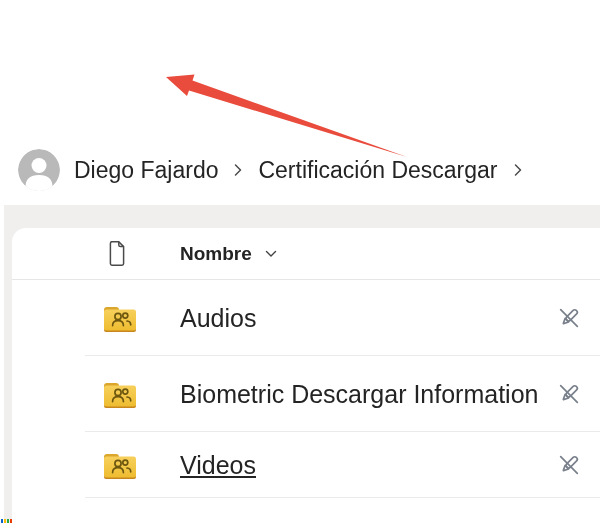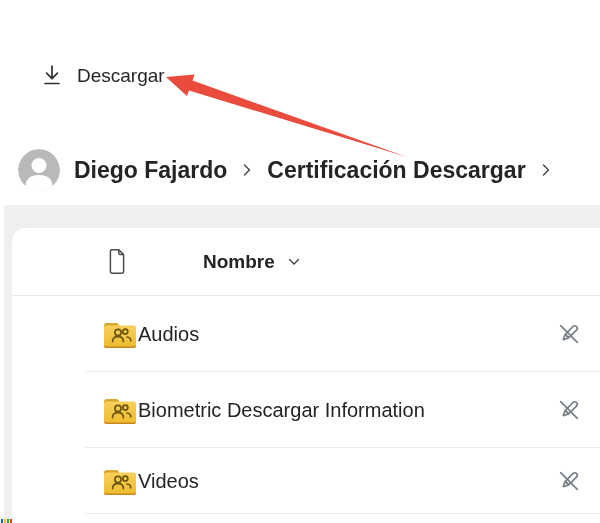--- a/index.html
+++ b/index.html
@@ -14,58 +14,49 @@
     padding: 4px 6px; cursor: pointer; background: transparent; border: 0;
   }
   .download-btn .lbl { font-size: 19px; color: #262626; }
 
   
   .arrow-overlay { position: absolute; left: 0; top: 0; width: 600px; height: 523px; pointer-events: none; z-index: 50; }
 
   
   .breadcrumb { position: absolute; left: 18px; top: 149px; display: flex; align-items: center; }
   .avatar { width: 42px; height: 42px; border-radius: 50%; overflow: hidden; flex: 0 0 auto; }
-  .crumb { font-size: 23px; color: #242424; margin: 0 0 0 14px; cursor: pointer; white-space: nowrap; font-weight: bold; }
+  .crumb { font-size: 23px; color: #242424; margin: 0 0 0 14px; cursor: pointer; white-space: nowrap; }
   .crumb-sep { margin-left: 14px; display: flex; align-items: center; }
 
   
   .content-band { position: absolute; left: 4px; top: 205px; width: 596px; height: 318px; background: #f0efee; }
   .list-card { position: absolute; left: 12px; top: 228px; width: 588px; height: 295px; background: #ffffff; border-top-left-radius: 14px; overflow: hidden; }
 
-  .list-header { display: flex; align-items: center; height: 68px; border-bottom: 1px solid #e6e6e6; gap: 23px; }
+  .list-header { display: flex; align-items: center; height: 52px; border-bottom: 1px solid #e6e6e6; }
   .col-type { width: 26px; margin-left: 92px; display: flex; align-items: center; justify-content: center; cursor: pointer; }
   .col-name { display: flex; align-items: center; gap: 13px; margin-left: 50px; cursor: pointer; }
   .col-name .txt { font-size: 19px; font-weight: 700; color: #242424; }
 
   .row { position: relative; display: flex; align-items: center; height: 76px; cursor: pointer; }
-  .row.last { height: 66px; }
+  .row.last { height: 66px; text-decoration: underline; }
   .row .sep { position: absolute; left: 73px; right: 0; bottom: 0; height: 1px; background: #ebebeb; }
   .row .foldericon { margin-left: 90px; width: 36px; height: 34px; flex: 0 0 auto; }
-  .row .name { font-size: 20px; color: #242424; white-space: nowrap; }
+  .row .name { margin-left: 42px; font-size: 25px; color: #242424; white-space: nowrap; }
   .row .spacer { flex: 1; }
   .row .perm { margin-right: 18px; width: 26px; height: 26px; flex: 0 0 auto; display: flex; align-items: center; justify-content: center; }
 
   
   .ms-fragment { position: absolute; left: 1px; bottom: 0; width: 11px; height: 4px; display: flex; gap: 1px; }
   .ms-fragment i { display: block; width: 2px; height: 4px; }
 </style>
 </head>
 <body>
 
 <div id="stage">
 
-  <button class="download-btn">
-    <span style="display:flex;">
-      <svg width="20" height="23" viewBox="0 0 20 23" fill="none">
-        <path d="M10 2 V14.2 M4.6 9.2 L10 14.6 L15.4 9.2" stroke="#303030" stroke-width="1.7" stroke-linecap="round" stroke-linejoin="round"></path>
-        <path d="M3 19.5 H17" stroke="#303030" stroke-width="1.7" stroke-linecap="round"></path>
-      </svg>
-    </span>
-    <span class="lbl">Descargar</span>
-  </button>
 
   <svg class="arrow-overlay" viewBox="0 0 600 523">
     <polygon points="166,77 194.5,74.5 192.5,80.5 407,157 189,90.5 187,96" fill="#e94b3c"></polygon>
   </svg>
 
   <div class="breadcrumb">
     <span class="avatar">
       <svg width="42" height="42" viewBox="0 0 42 42">
         <circle cx="21" cy="21" r="21" fill="#b9b9b9"></circle>
         <circle cx="21" cy="16.5" r="7.5" fill="#ffffff"></circle>

